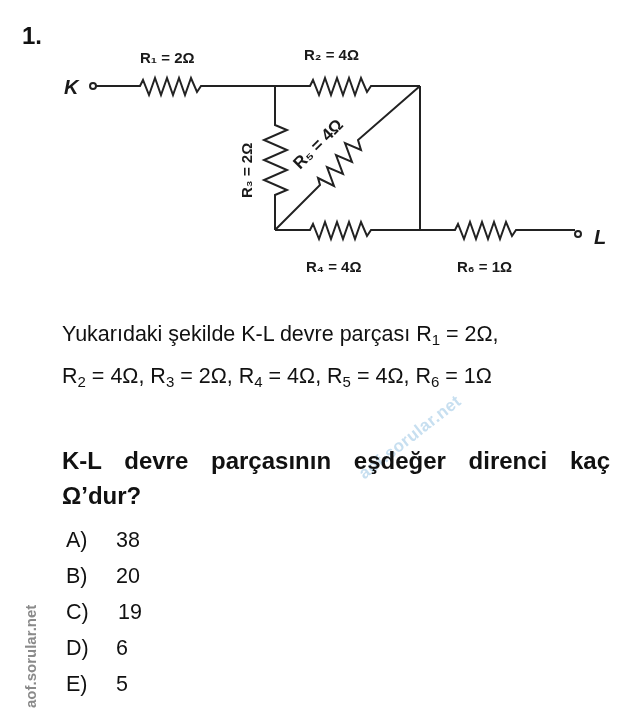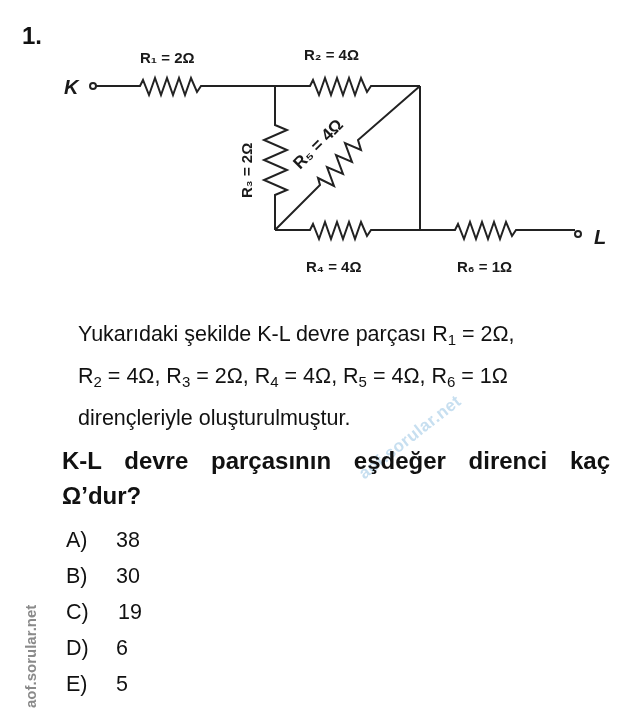--- a/index.html
+++ b/index.html
@@ -1,21 +1,21 @@
 <!DOCTYPE html>
 <html><head>
 <meta charset="utf-8">
 <style>
   html, body { margin:0; padding:0; background:#ffffff; }
   body { width:634px; height:719px; position:relative; overflow:hidden;
          font-family:"Liberation Sans", sans-serif; color:#111; }
   .qnum { position:absolute; left:22px; top:22px; font-size:24px; font-weight:bold; }
   .circuit { position:absolute; left:0; top:0; }
   .circuit text { font-family:"Liberation Sans", sans-serif; font-weight:bold; fill:#1a1a1a; }
-  .stem { position:absolute; left:78px; top:316px; width:548px; font-size:21.5px; line-height:36px;
+  .stem { position:absolute; left:62px; top:316px; width:548px; font-size:21.5px; line-height:36px;
           text-align:justify; text-align-last:left; color:#111; }
   .stem sub { font-size:15px; vertical-align:-4px; }
   .question { position:absolute; left:62px; top:443px; width:548px; font-size:24px; line-height:35px;
               font-weight:bold; text-align:justify; word-spacing:10px; }
   .options { position:absolute; left:66px; top:522px; }
   .opt { display:flex; height:36px; align-items:center; font-size:21.5px; cursor:pointer; }
   .opt .lbl { width:50px; }
   .wm-diag { position:absolute; left:355px; top:468px; transform:rotate(-38deg); transform-origin:left top;
              font-size:17px; font-weight:bold; color:#c7dff0; letter-spacing:0.5px; }
   .wm-side { position:absolute; left:22px; top:708px; transform:rotate(-90deg); transform-origin:left top;
@@ -52,35 +52,34 @@
   <text x="304" y="60" font-size="15">R₂ = 4Ω</text>
   <text x="306" y="272" font-size="15">R₄ = 4Ω</text>
   <text x="457" y="272" font-size="15">R₆ = 1Ω</text>
   <text font-size="15" transform="translate(252,198) rotate(-90)">R₃ = 2Ω</text>
   <text font-size="17" transform="translate(300,170) rotate(-45)">R₅ = 4Ω</text>
 </svg>
 
 <div class="stem">
   <span>Yukarıdaki şekilde  K-L  devre  parçası  </span><span>R</span><sub>1</sub><span> = 2Ω,</span><br>
   <span>R</span><sub>2</sub><span> = 4Ω, </span><span>R</span><sub>3</sub><span> = 2Ω, </span><span>R</span><sub>4</sub><span> = 4Ω, </span><span>R</span><sub>5</sub><span> = 4Ω, </span><span>R</span><sub>6</sub><span> = 1Ω</span><br>
-  <span>dirençleriyle oluşturulmuştur.</span>
 </div>
 
 <div class="wm-diag">aof.sorular.net</div>
 
 <div class="question">K-L devre parçasının eşdeğer direnci kaç Ω’dur?</div>
 
 <div class="options">
   <div class="opt">
     <span class="lbl">A)</span>
     <span>38</span>
   </div>
   <div class="opt">
     <span class="lbl">B)</span>
-    <span>30</span>
+    <span>20</span>
   </div>
   <div class="opt">
     <span class="lbl">C)</span>
     <span style="padding-left:2px">19</span>
   </div>
   <div class="opt">
     <span class="lbl">D)</span>
     <span>6</span>
   </div>
   <div class="opt">

